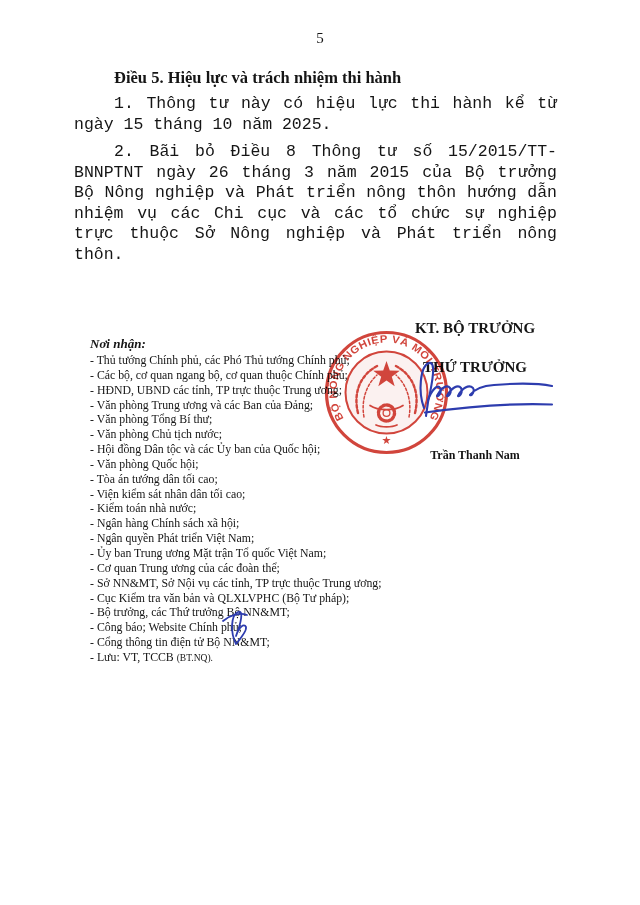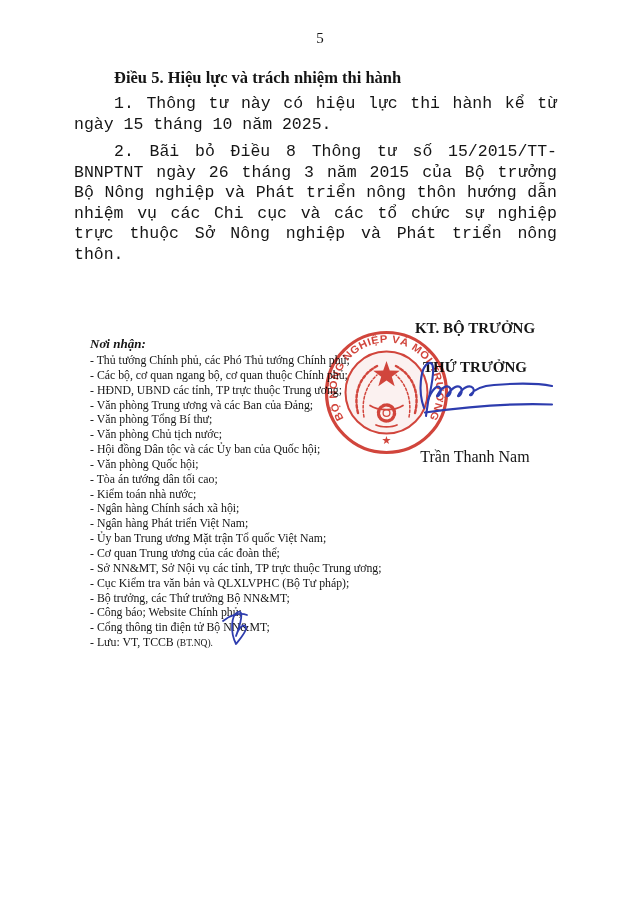--- a/index.html
+++ b/index.html
@@ -27,21 +27,21 @@
   }
   .recipient { font-size:11.8px; line-height:13.85px; white-space:nowrap; }
   .recipient .fine { font-size:9.5px; }
   .sign-block {
     position:absolute; left:383px; top:301px; width:184px; height:175px;
     text-align:center; z-index:1;
   }
   .sign-title { font-weight:bold; font-size:15px; line-height:23px; margin:16px; }
   .signer-name {
     position:absolute; left:0; right:0; top:147px;
-    font-weight:normal; font-size:16px; margin:0;
+    font-weight:bold; font-size:12px; margin:0;
   }
   .seal-svg {
     position:absolute; left:323px; top:329px; width:127px; height:127px;
     z-index:2; opacity:0.93; mix-blend-mode:multiply;
   }
   .seal-ring-text { font-family:"Liberation Sans", sans-serif; font-weight:bold; }
   .signature-svg { position:absolute; left:410px; top:358px; width:150px; height:64px; z-index:3; }
   .paraph-svg { position:absolute; left:217px; top:606px; width:34px; height:42px; z-index:3; }
 </style>
 </head>
@@ -62,23 +62,24 @@
     <div>
         <div class="recipient"><span>- Thủ tướng Chính phủ, các Phó Thủ tướng Chính phủ;</span><span class="fine"></span></div>
         <div class="recipient"><span>- Các bộ, cơ quan ngang bộ, cơ quan thuộc Chính phủ;</span><span class="fine"></span></div>
         <div class="recipient"><span>- HĐND, UBND các tỉnh, TP trực thuộc Trung ương;</span><span class="fine"></span></div>
         <div class="recipient"><span>- Văn phòng Trung ương và các Ban của Đảng;</span><span class="fine"></span></div>
         <div class="recipient"><span>- Văn phòng Tổng Bí thư;</span><span class="fine"></span></div>
         <div class="recipient"><span>- Văn phòng Chủ tịch nước;</span><span class="fine"></span></div>
         <div class="recipient"><span>- Hội đồng Dân tộc và các Ủy ban của Quốc hội;</span><span class="fine"></span></div>
         <div class="recipient"><span>- Văn phòng Quốc hội;</span><span class="fine"></span></div>
         <div class="recipient"><span>- Tòa án tướng dân tối cao;</span><span class="fine"></span></div>
+        <div class="recipient"><span>- Viện kiểm sát nhân dân tối cao;</span><span class="fine"></span></div>
         <div class="recipient"><span>- Kiểm toán nhà nước;</span><span class="fine"></span></div>
         <div class="recipient"><span>- Ngân hàng Chính sách xã hội;</span><span class="fine"></span></div>
-        <div class="recipient"><span>- Ngân hàng Phát triển Việt Nam;</span><span class="fine"></span></div>
+        <div class="recipient"><span>- Ngân quyền Phát triển Việt Nam;</span><span class="fine"></span></div>
         <div class="recipient"><span>- Ủy ban Trung ương Mặt trận Tổ quốc Việt Nam;</span><span class="fine"></span></div>
         <div class="recipient"><span>- Cơ quan Trung ương của các đoàn thể;</span><span class="fine"></span></div>
         <div class="recipient"><span>- Sở NN&amp;MT, Sở Nội vụ các tỉnh, TP trực thuộc Trung ương;</span><span class="fine"></span></div>
         <div class="recipient"><span>- Cục Kiểm tra văn bản và QLXLVPHC (Bộ Tư pháp);</span><span class="fine"></span></div>
         <div class="recipient"><span>- Bộ trưởng, các Thứ trưởng Bộ NN&amp;MT;</span><span class="fine"></span></div>
         <div class="recipient"><span>- Công báo; Website Chính phủ;</span><span class="fine"></span></div>
         <div class="recipient"><span>- Cổng thông tin điện tử Bộ NN&amp;MT;</span><span class="fine"></span></div>
         <div class="recipient"><span>- Lưu: VT, TCCB </span><span class="fine">(BT.NQ).</span></div>
       </div>
   </div>

